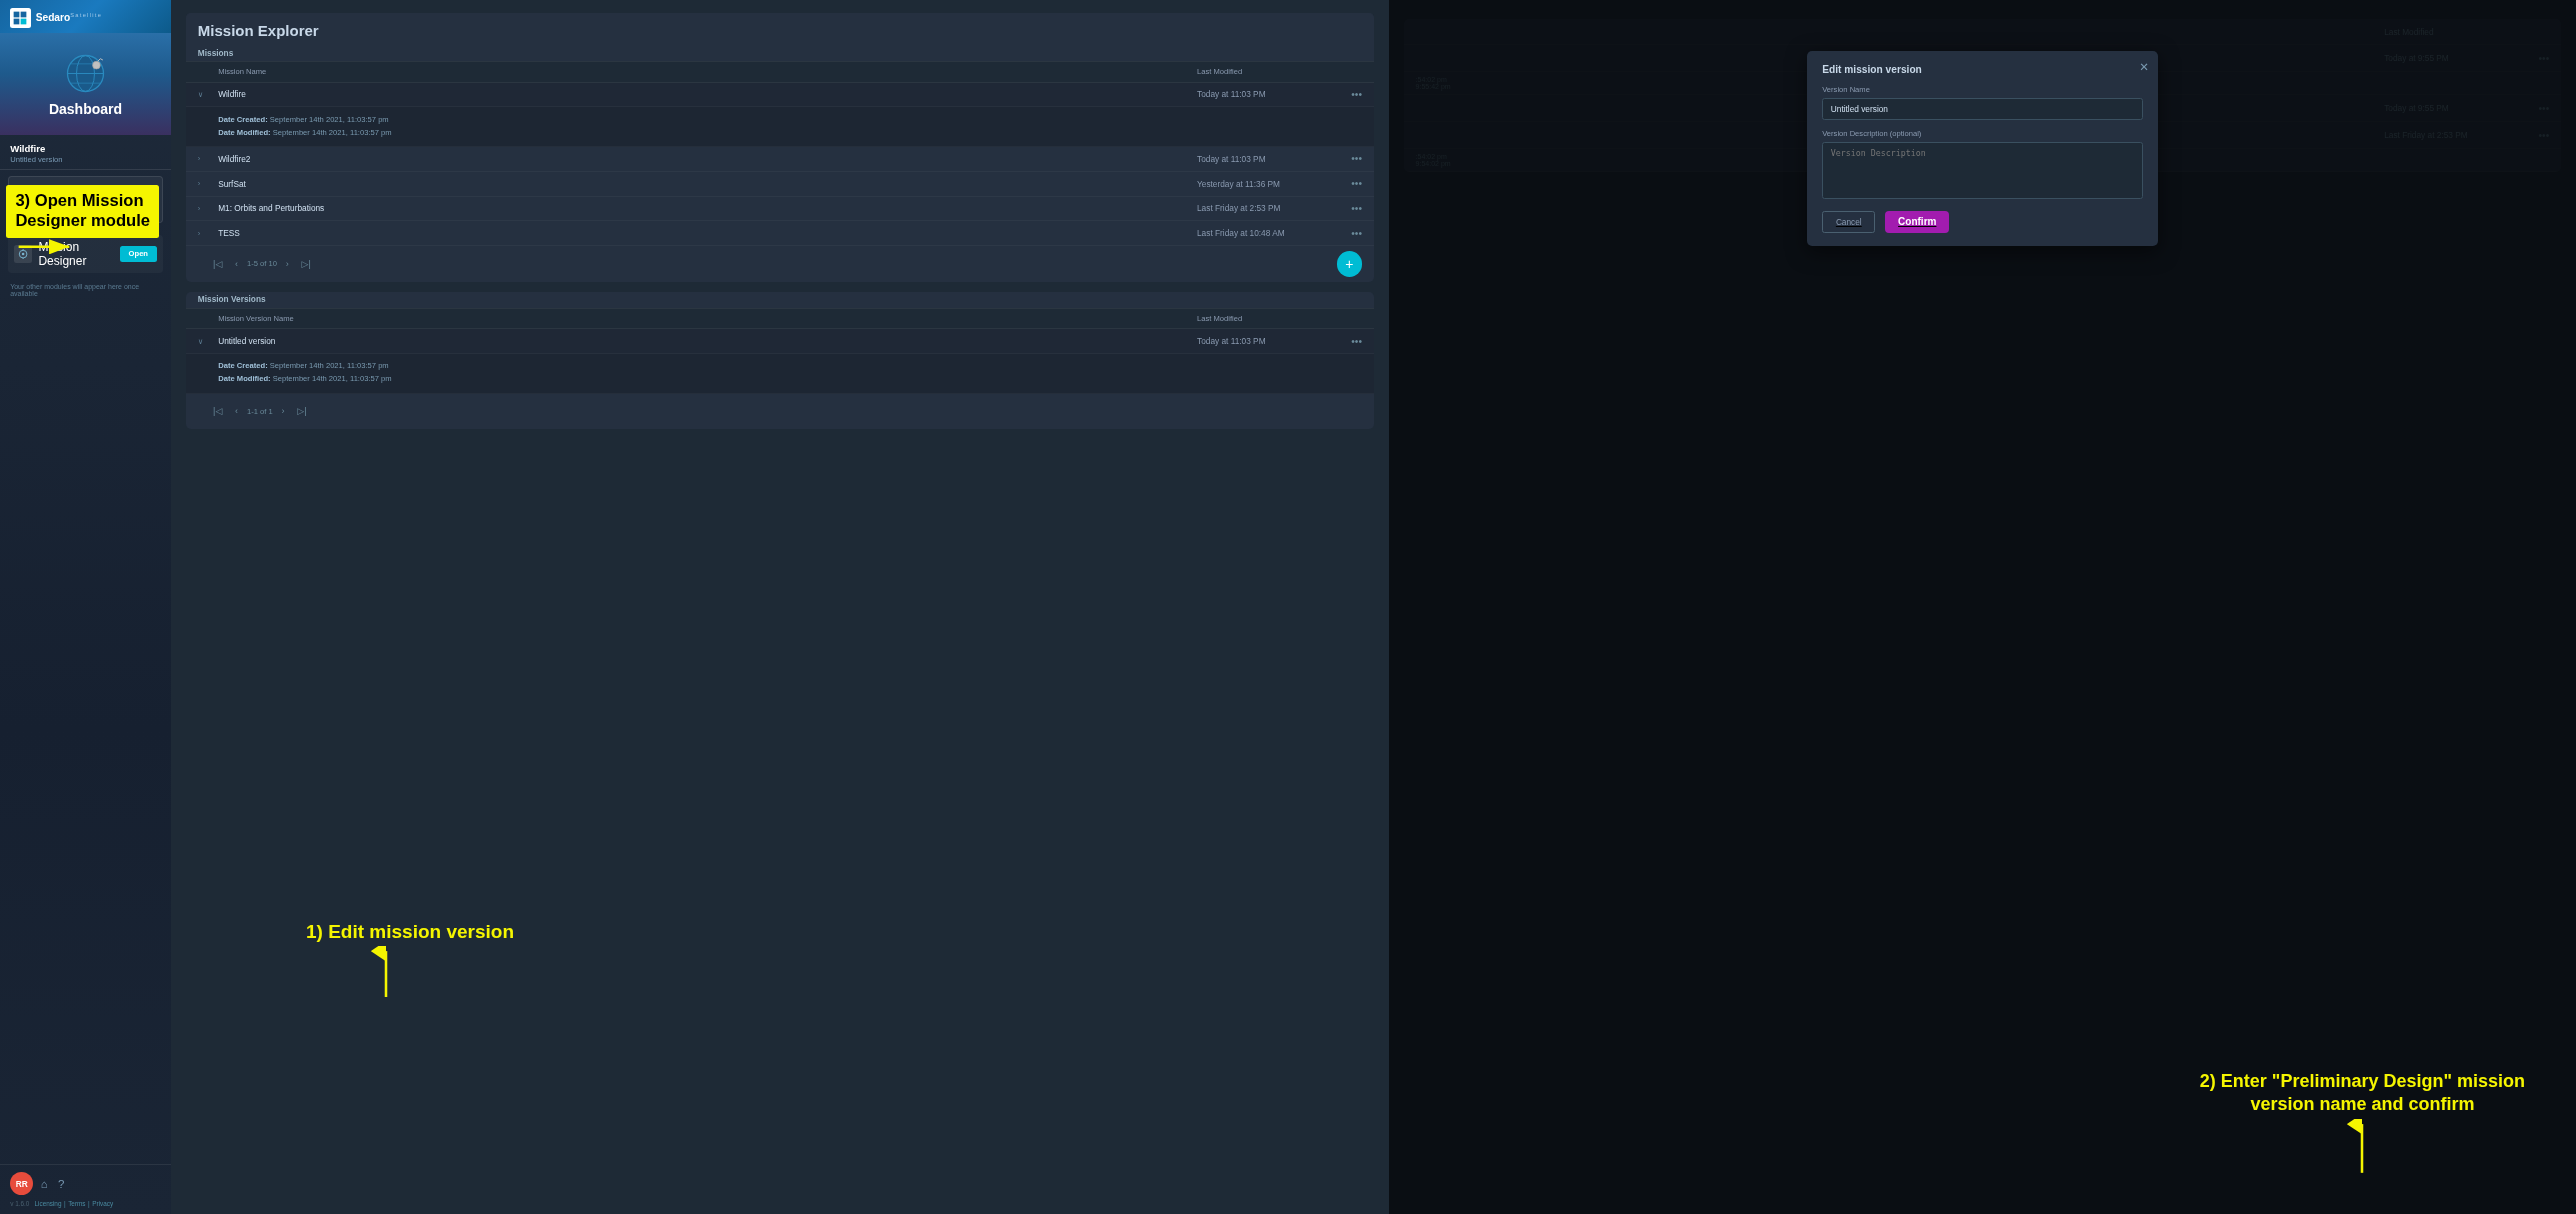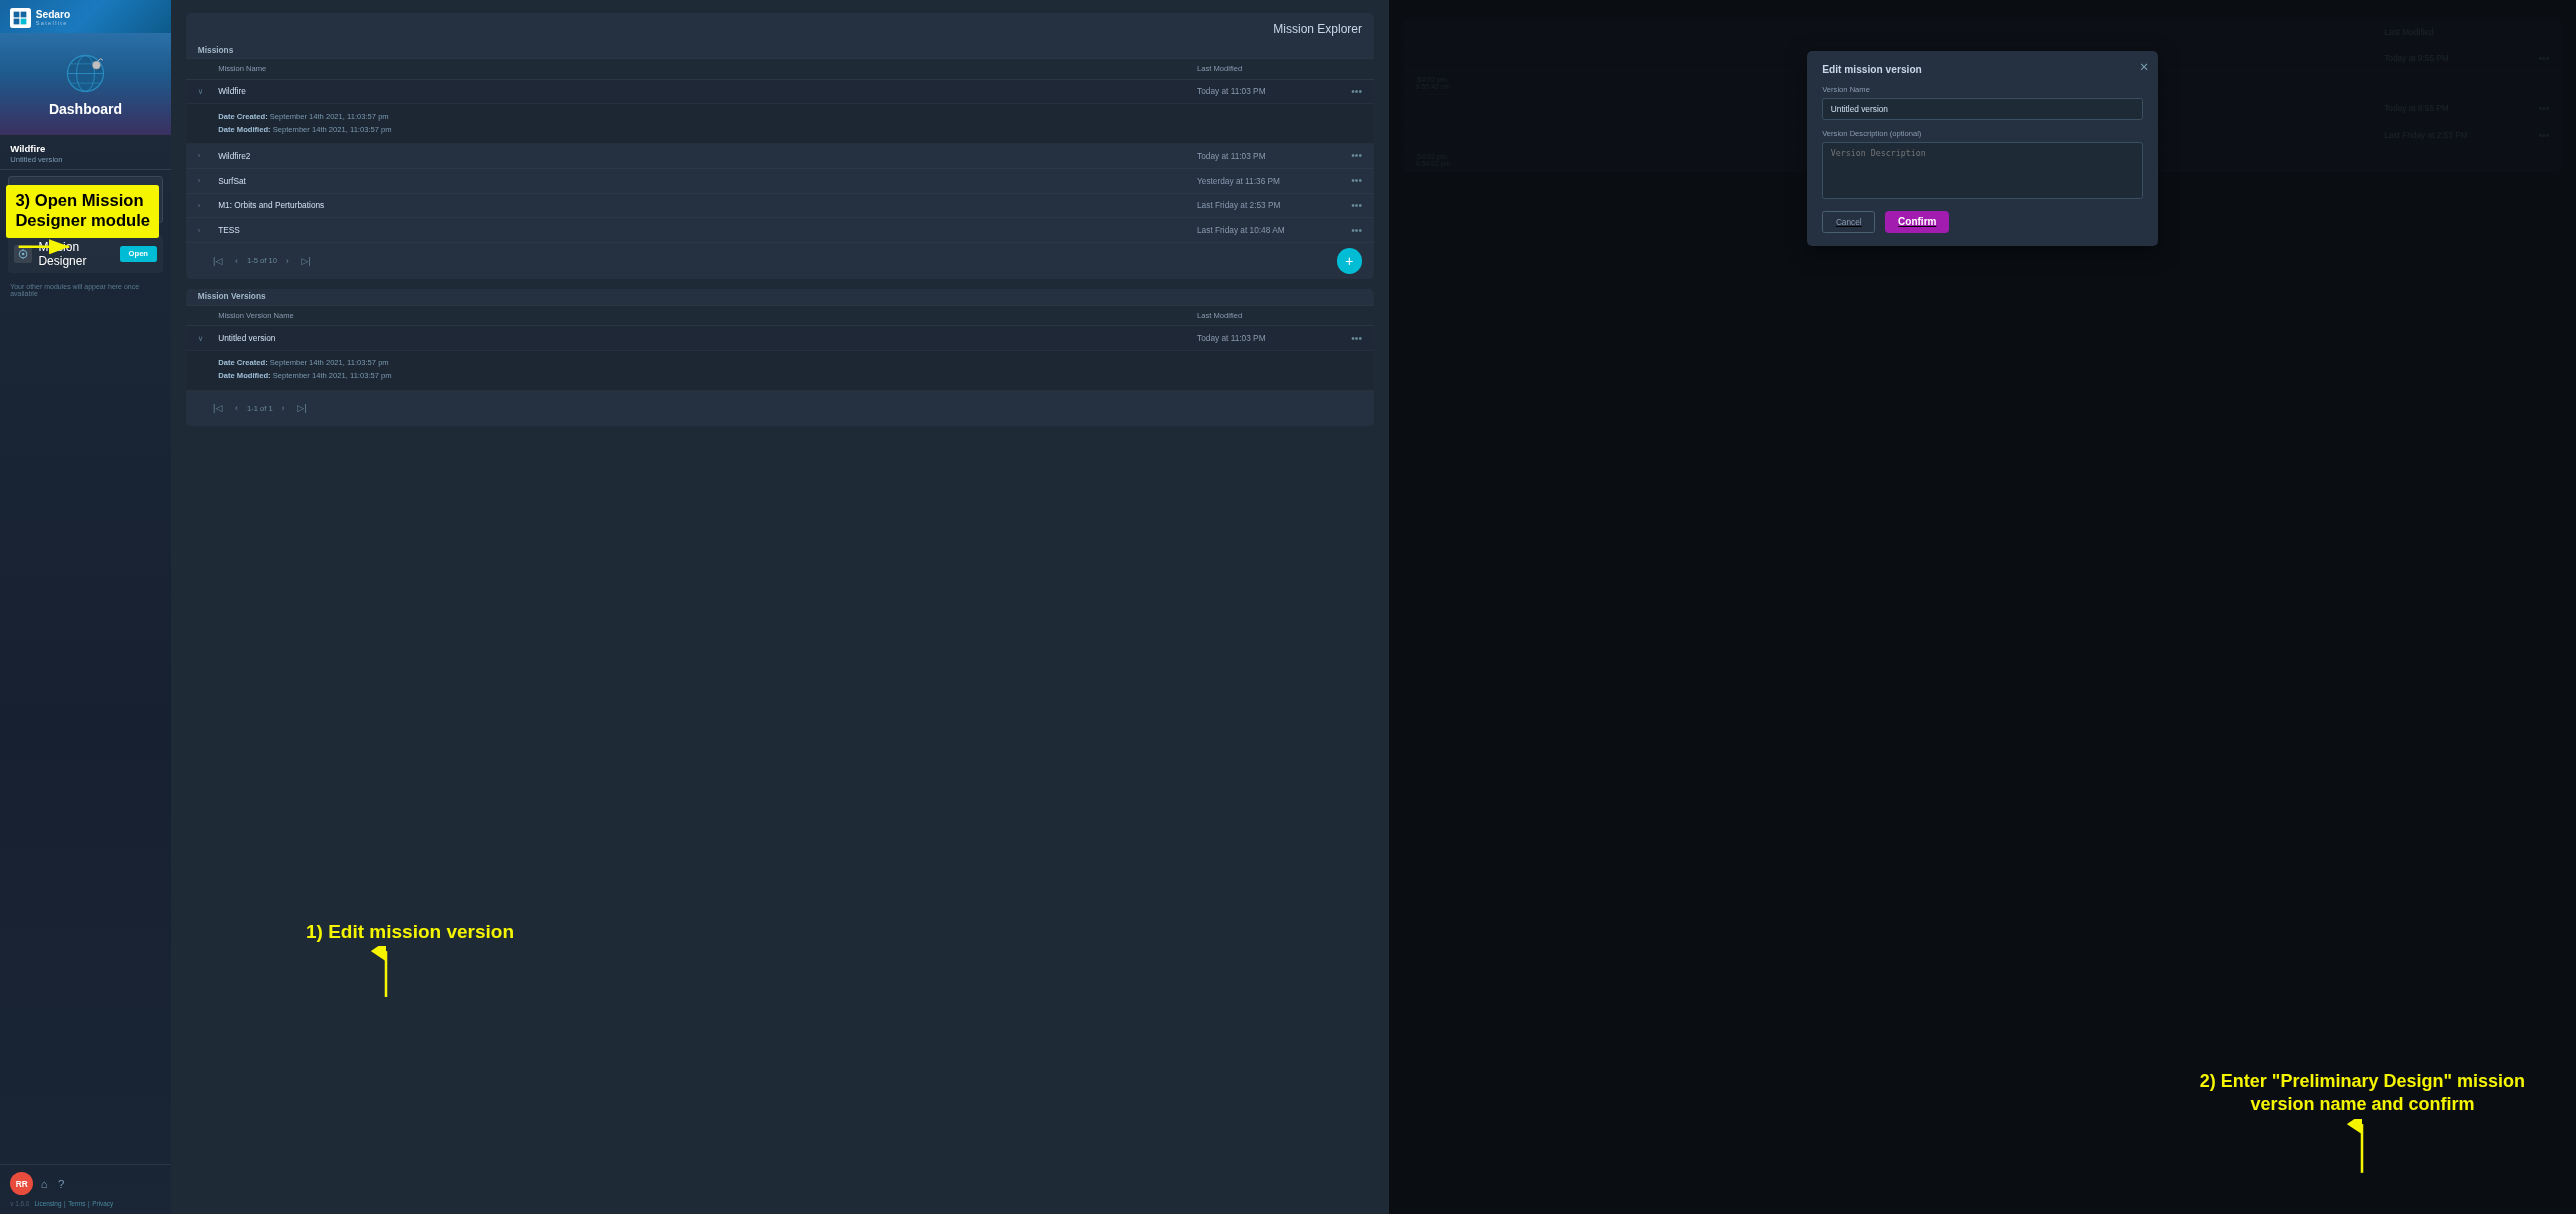--- a/index.html
+++ b/index.html
@@ -215,25 +215,24 @@
     
     .panel {
       background: #253040;
       border-radius: 5.1px;
       overflow: hidden;
       margin-bottom: 10.2px;
     }
 
     .panel-title {
       color: #c8d8e8;
-      font-size: 12px;
-      font-weight: 400;
+      font-size: 15px;
+      font-weight: 700;
       padding: 9px 11.5px 6.4px 11.5px;
       background: #253040;
-      text-align: right;
     }
 
     .table-header {
       display: grid;
       padding: 5.1px 11.5px;
       background: #1e2a36;
       border-top: 0.6px solid rgba(255,255,255,0.06);
       border-bottom: 0.6px solid rgba(255,255,255,0.06);
     }
 
@@ -500,21 +499,21 @@
   <div class="sidebar-header">
     <div class="sedaro-logo">
       <div class="logo-icon">
         <svg width="14" height="14" viewBox="0 0 22 22">
           <rect x="1" y="1" width="9" height="9" fill="#1565a0"></rect>
           <rect x="12" y="1" width="9" height="9" fill="#1565a0"></rect>
           <rect x="1" y="12" width="9" height="9" fill="#1565a0"></rect>
           <rect x="12" y="12" width="9" height="9" fill="#00bcd4"></rect>
         </svg>
       </div>
-      <div style="display:flex;flex-direction:column;">
+      <div style="display:flex;flex-direction:row;">
         <span style="color:white;font-size:10.2px;font-weight:700;line-height:1.1;">Sedaro</span>
         <span style="color:#a0c8e8;font-size:5.7px;letter-spacing:1.3px;">Satellite</span>
       </div>
     </div>
   </div>
 
   <div class="dashboard-banner">
 
     <svg width="45" height="45" viewBox="0 0 70 70">
       <circle cx="35" cy="35" r="28" fill="#1a5a8a" stroke="#2a8abf" stroke-width="2"></circle>

